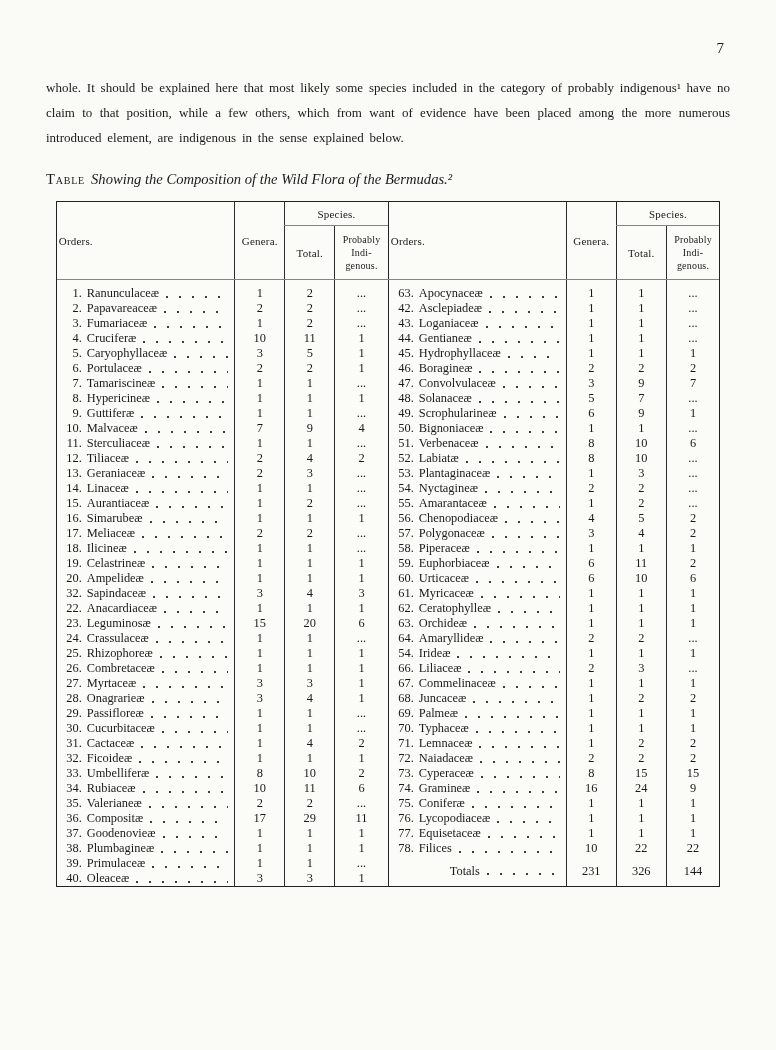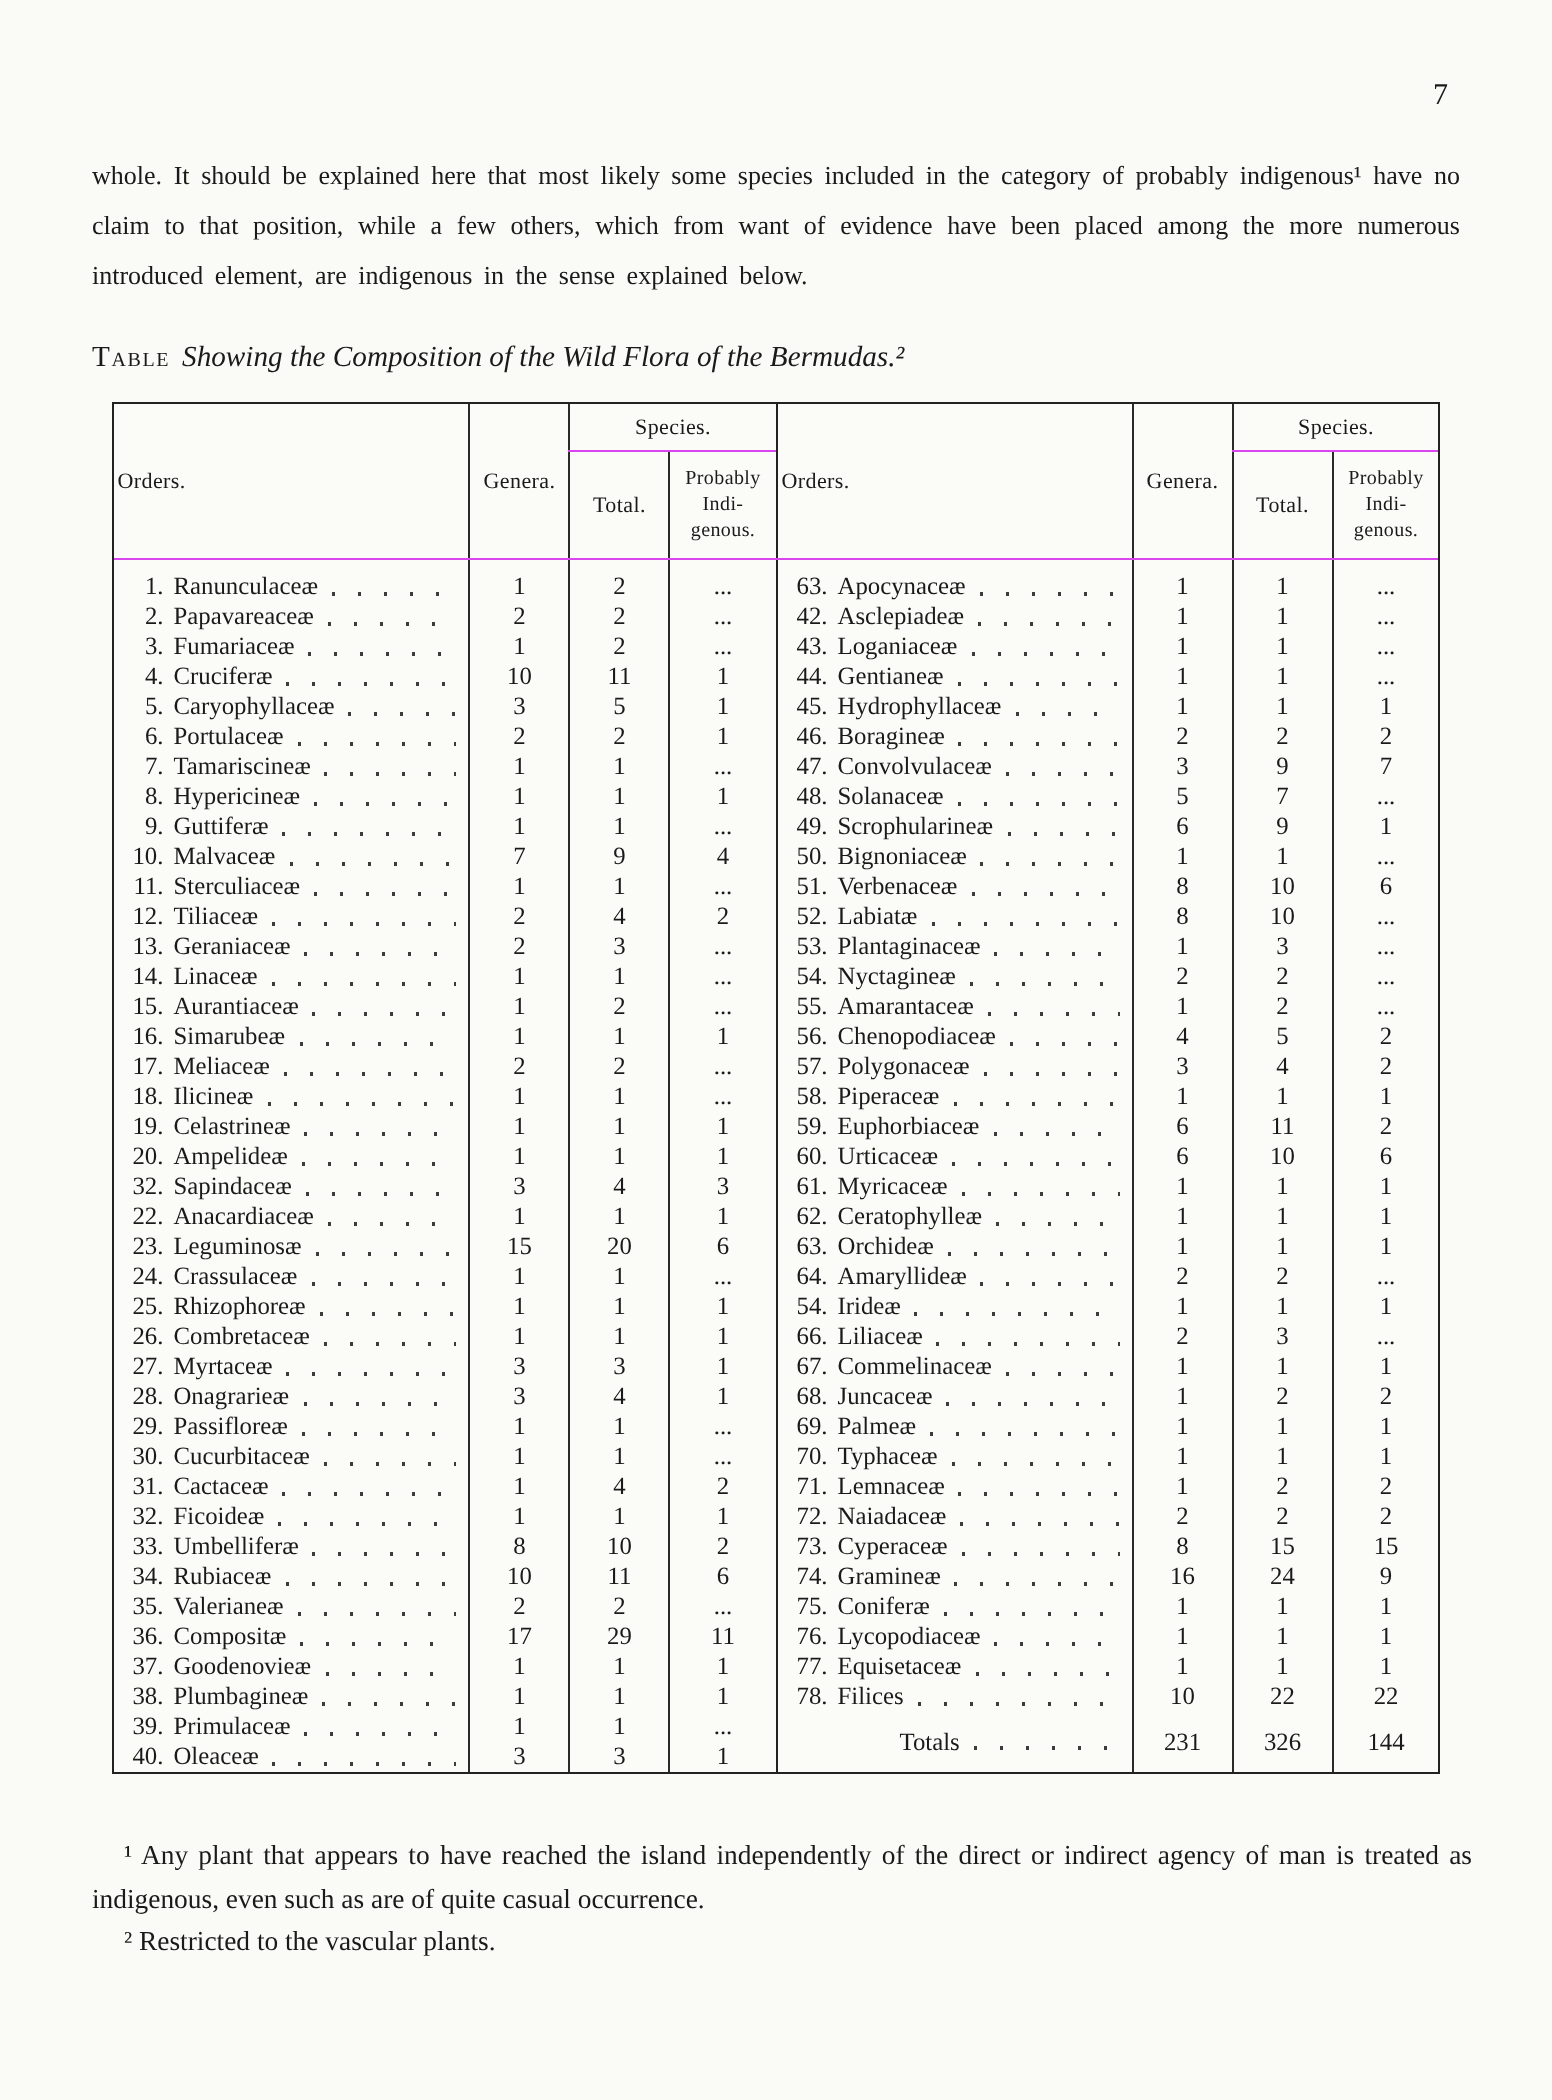--- a/index.html
+++ b/index.html
@@ -1054,18 +1054,14 @@
             </td>
             <td class="val">231</td>
             <td class="val">326</td>
             <td class="val">144</td>
           </tr>
         </tbody>
     </table>
 
   </div>
 
-  <div class="footnotes">
-    <p>¹ Any plant that appears to have reached the island independently of the direct or indirect agency of man is treated as indigenous, even such as are of quite casual occurrence.</p>
-    <p>² Restricted to the vascular plants.</p>
-  </div>
 
 </div>
 
 </body></html>

